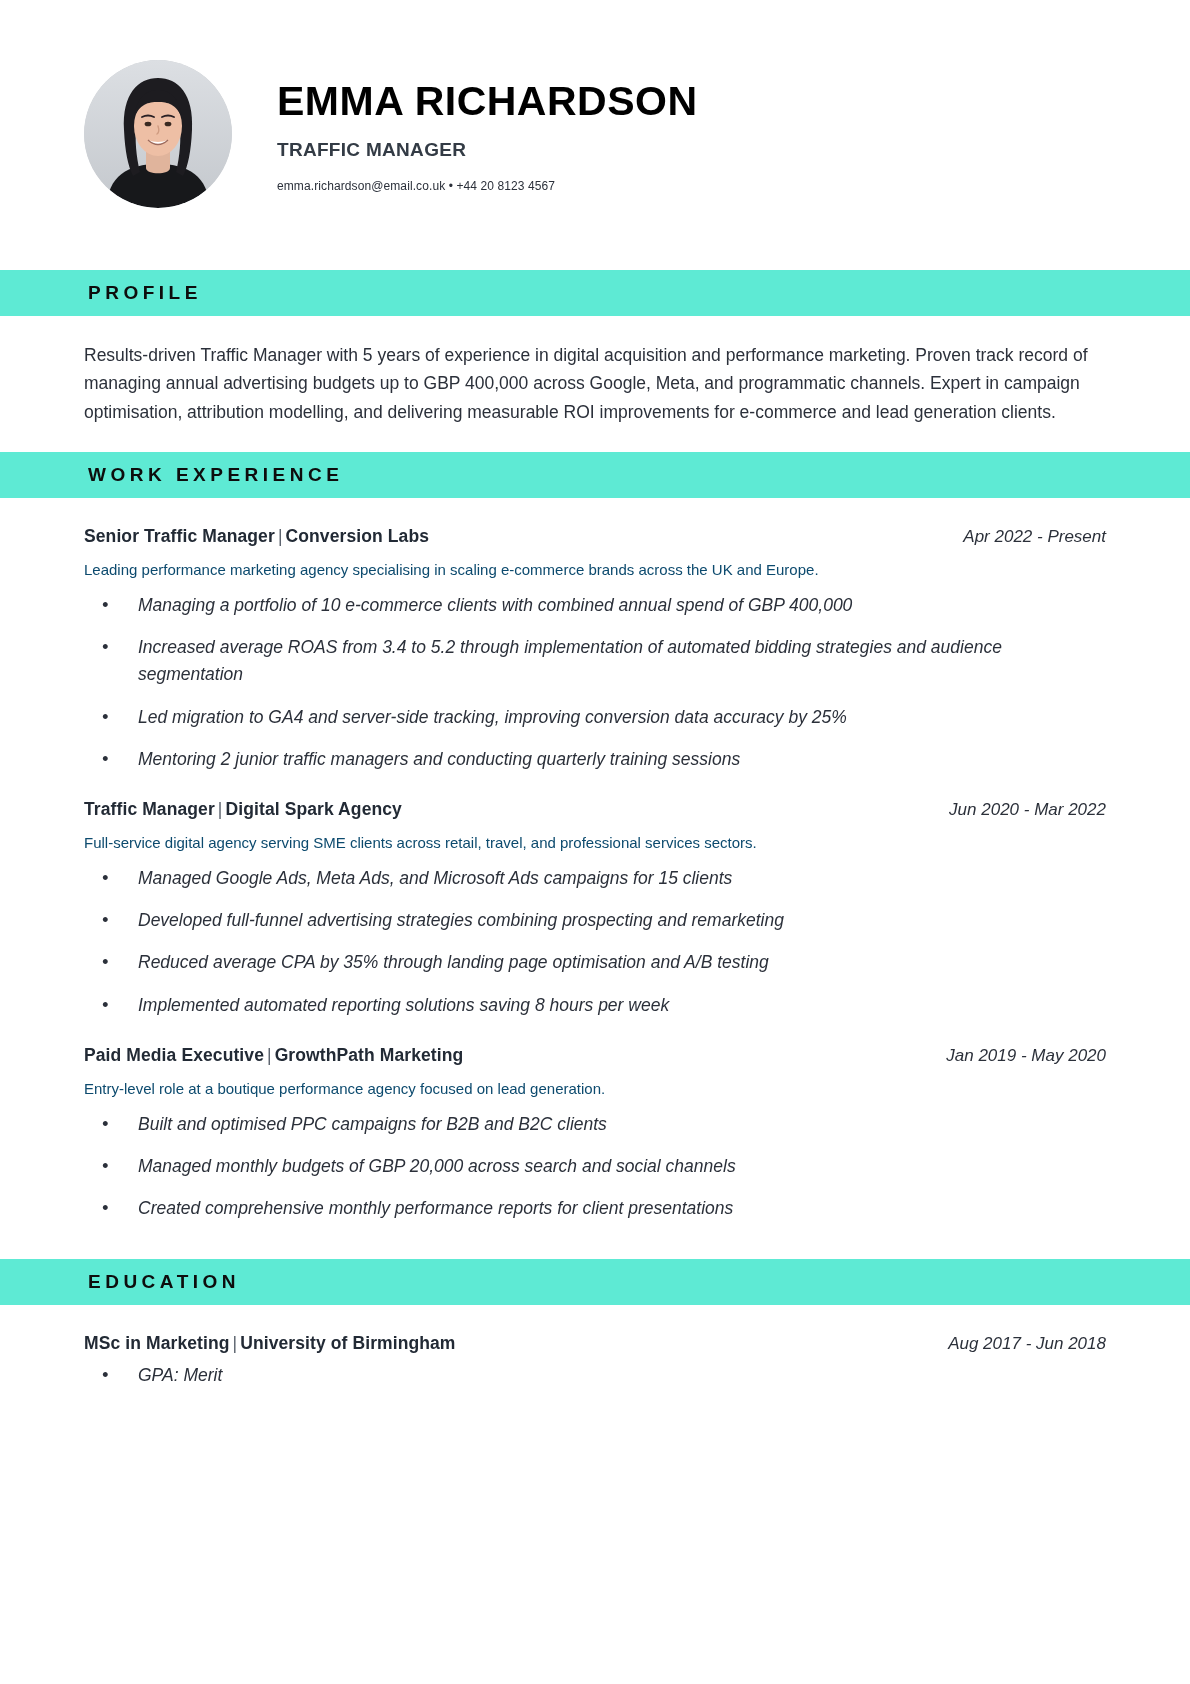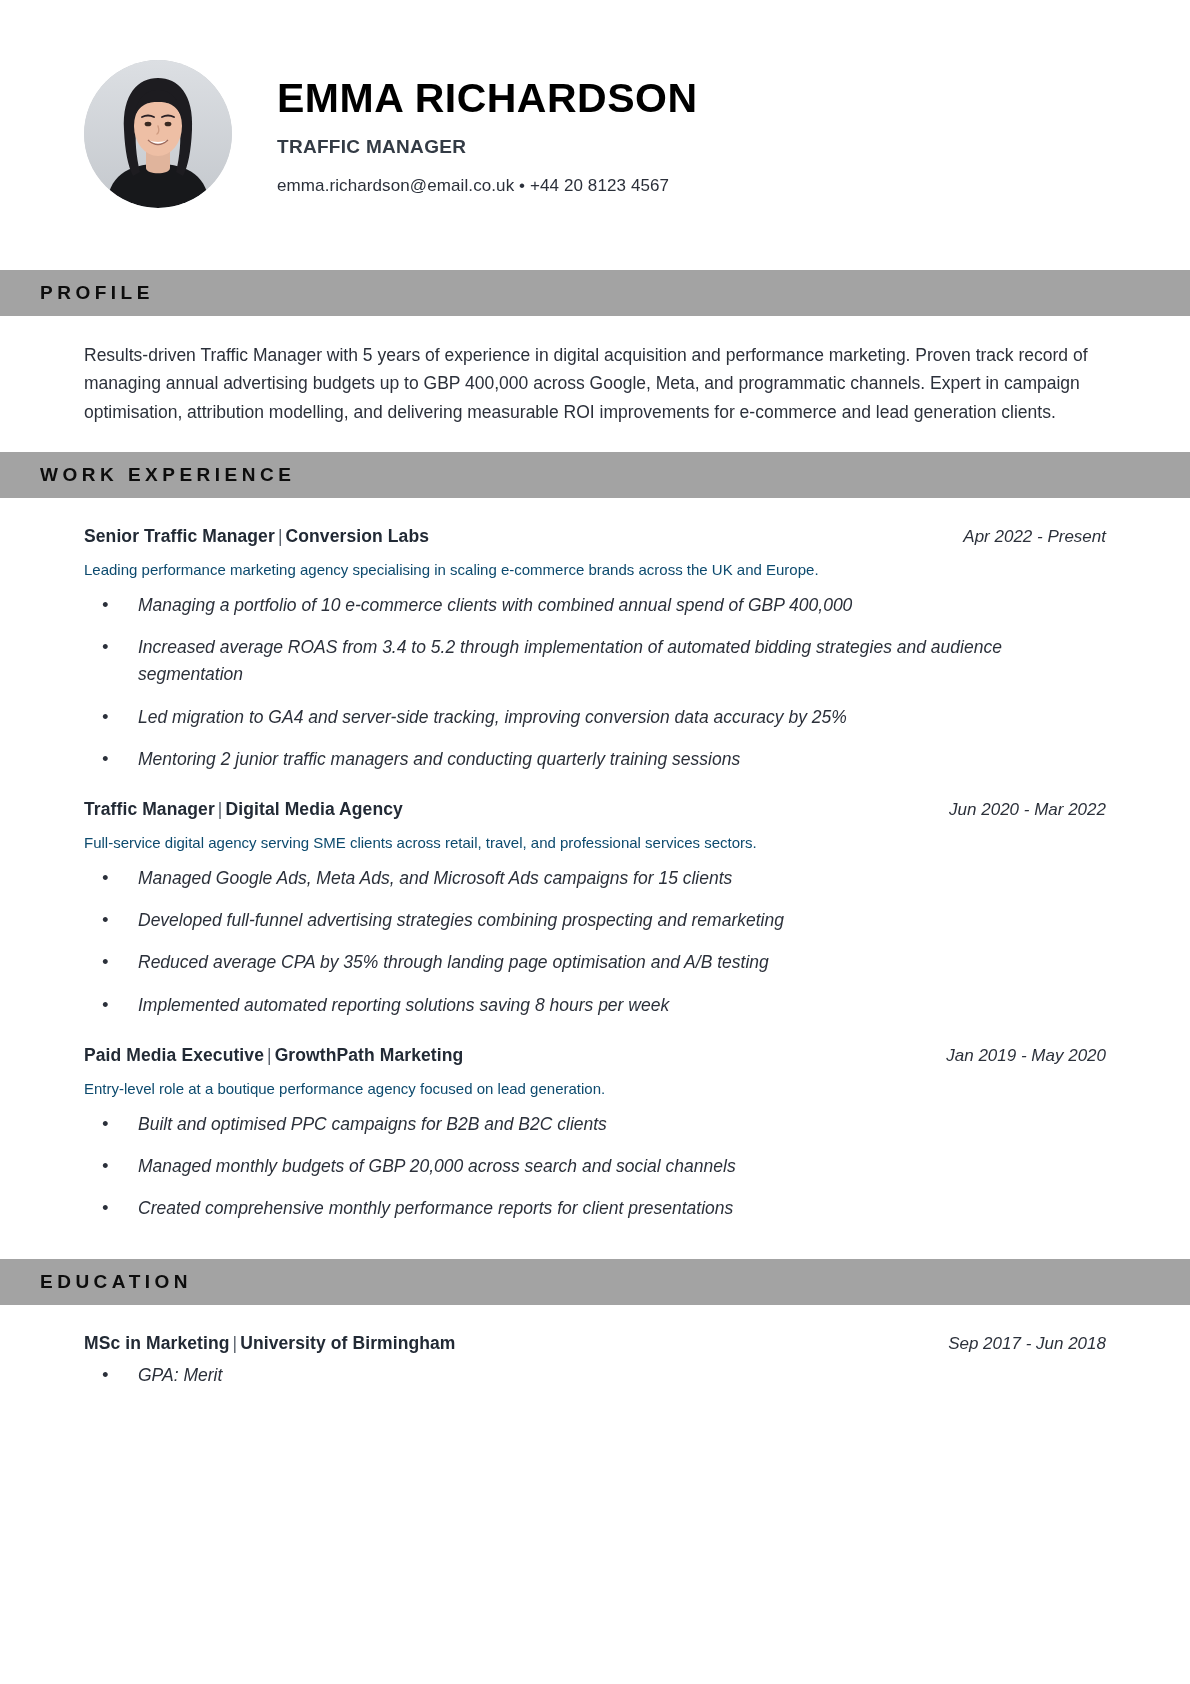--- a/index.html
+++ b/index.html
@@ -55,32 +55,32 @@
 
   .title {
     font-size: 19px;
     font-weight: 700;
     letter-spacing: 0.3px;
     color: #333b45;
     margin-bottom: 18px;
   }
 
   .contact {
-    font-size: 17px;
+    font-size: 12px;
     color: #2b303a;
     letter-spacing: 0.1px;
   }
 
   
   .section-bar {
-    background: #a3a3a3;
+    background: #5eead4;
     height: 46px;
     display: flex;
     align-items: center;
-    padding-left: 40px;
+    padding-left: 88px;
     margin: 0;
   }
 
   .section-bar .label {
     font-size: 19px;
     font-weight: 700;
     letter-spacing: 4.5px;
     color: #0d0d0d;
   }
 
@@ -243,21 +243,21 @@
         <li>Managing a portfolio of 10 e-commerce clients with combined annual spend of GBP 400,000</li>
         <li>Increased average ROAS from 3.4 to 5.2 through implementation of automated bidding strategies and audience segmentation</li>
         <li>Led migration to GA4 and server-side tracking, improving conversion data accuracy by 25%</li>
         <li>Mentoring 2 junior traffic managers and conducting quarterly training sessions</li>
       </ul>
     </div>
 
     <div class="entry">
       <div class="entry-head">
         <div class="entry-title">
-          <span>Traffic Manager</span><span class="sep">|</span><span>Digital Media Agency</span>
+          <span>Traffic Manager</span><span class="sep">|</span><span>Digital Spark Agency</span>
         </div>
         <div class="entry-dates">Jun 2020 - Mar 2022</div>
       </div>
       <div class="entry-desc">Full-service digital agency serving SME clients across retail, travel, and professional services sectors.</div>
       <ul class="bullets">
         <li>Managed Google Ads, Meta Ads, and Microsoft Ads campaigns for 15 clients</li>
         <li>Developed full-funnel advertising strategies combining prospecting and remarketing</li>
         <li>Reduced average CPA by 35% through landing page optimisation and A/B testing</li>
         <li>Implemented automated reporting solutions saving 8 hours per week</li>
       </ul>
@@ -282,21 +282,21 @@
 
   <div class="section-bar">
     <span class="label">EDUCATION</span>
   </div>
   <div class="block education-body">
     <div class="entry first">
       <div class="entry-head">
         <div class="entry-title">
           <span>MSc in Marketing</span><span class="sep">|</span><span>University of Birmingham</span>
         </div>
-        <div class="entry-dates">Sep 2017 - Jun 2018</div>
+        <div class="entry-dates">Aug 2017 - Jun 2018</div>
       </div>
       <ul class="bullets">
         <li>GPA: Merit</li>
       </ul>
     </div>
   </div>
 
   <div class="spacer-bottom"></div>
 
 </div>

